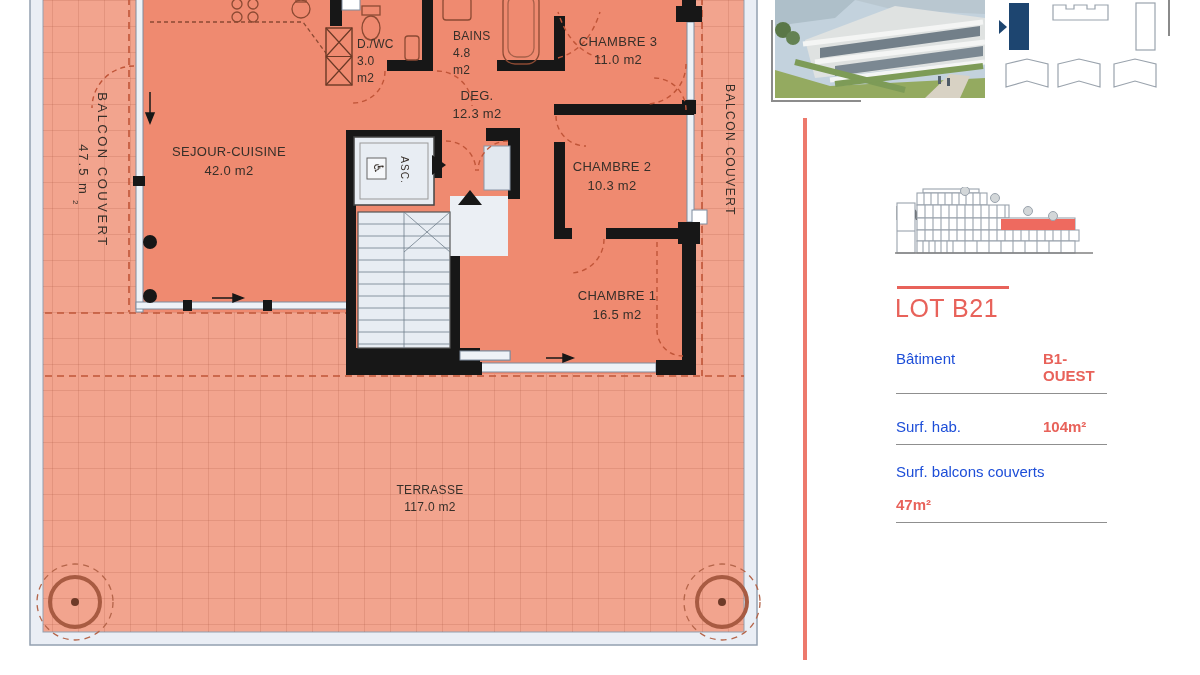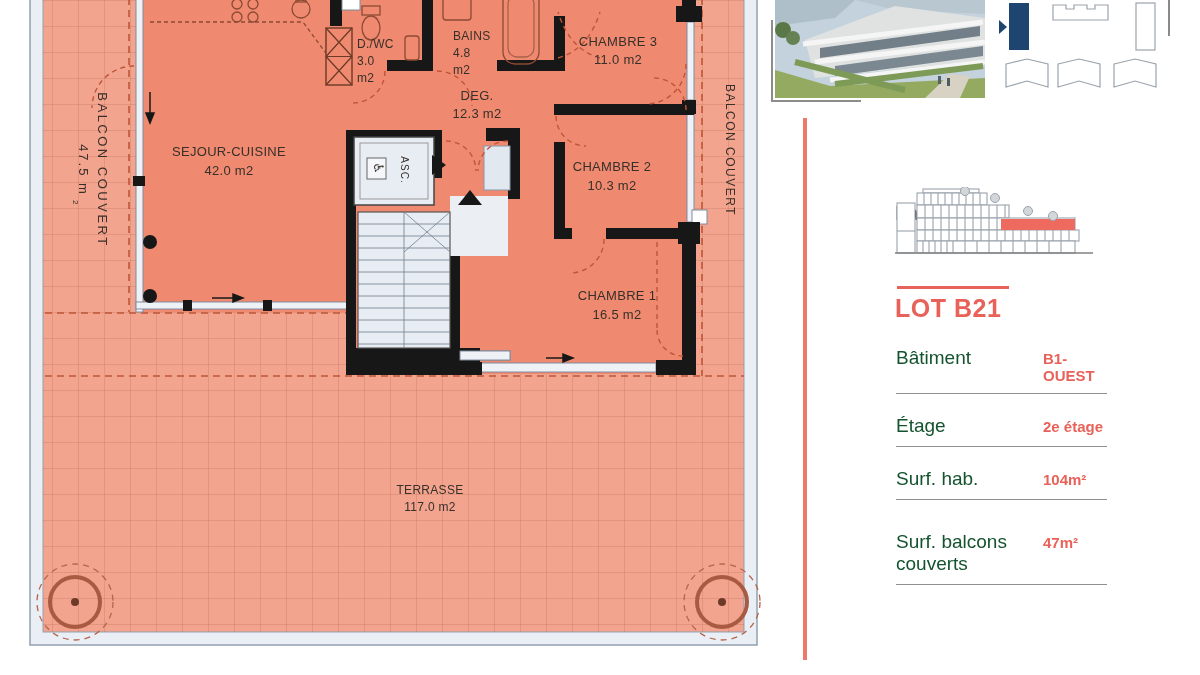--- a/index.html
+++ b/index.html
@@ -7,25 +7,25 @@
        font-family:"Liberation Sans","DejaVu Sans",sans-serif;}
   .abs{position:absolute;}
   svg text{font-family:"Liberation Sans","DejaVu Sans",sans-serif;fill:#372f29;}
 
   
   .photo-bracket{left:771px;top:20px;width:88px;height:80px;
     border-left:2px solid #8c8c8c;border-bottom:2px solid #8c8c8c;}
   .red-sep{left:803px;top:118px;width:4px;height:542px;background:#ed796c;}
   .facade-title{left:895px;top:158px;font-size:20px;color:#3f3f3f;margin-top:44px;}
   .red-rule{left:897px;top:286px;width:112px;height:3px;background:#e8625a;}
-  .lot-title{left:895px;top:294px;font-size:25px;font-weight:700;color:#e8625a;letter-spacing:.5px;}
+  .lot-title{left:895px;top:294px;font-size:25px;font-weight:400;color:#e8625a;letter-spacing:.5px;}
   .lot-table{left:896px;top:326px;width:211px;}
   .lot-row{display:flex;align-items:baseline;padding:8px 0 9px 0;border-bottom:1px solid #8f8f8f;}
-  .lot-row.gap{margin-top:10px;}
-  .lot-row .lbl{flex:1;font-size:19px;color:#14532d;}
+  .lot-row.gap{margin-top:10px;flex-direction:column;}
+  .lot-row .lbl{flex:1;font-size:15px;color:#1d4ed8;}
   .lot-row .val{width:64px;font-size:15px;font-weight:700;color:#e8625a;margin-top:16px;}
 </style>
 </head>
 <body>
 
 <svg class="abs" style="left:0;top:0" width="770" height="655" viewBox="0 0 770 655">
   <defs>
     <pattern id="tgrid" width="26" height="26" patternUnits="userSpaceOnUse">
       <path d="M26 0 H0 V26" fill="none" stroke="rgba(146,60,38,0.3)" stroke-width="1"></path>
     </pattern>
@@ -275,24 +275,20 @@
 
 <div class="abs red-rule"></div>
 <div class="abs lot-title">LOT B21</div>
 
 <div class="abs lot-table">
   <div class="lot-row">
     <span class="lbl">Bâtiment</span>
     <span class="val">B1-OUEST</span>
   </div>
   <div class="lot-row">
-    <span class="lbl">Étage</span>
-    <span class="val">2e étage</span>
-  </div>
-  <div class="lot-row">
     <span class="lbl">Surf. hab.</span>
     <span class="val">104m²</span>
   </div>
   <div class="lot-row gap">
     <span class="lbl">Surf. balcons couverts</span>
     <span class="val">47m²</span>
   </div>
 </div>
 
 </body></html>

